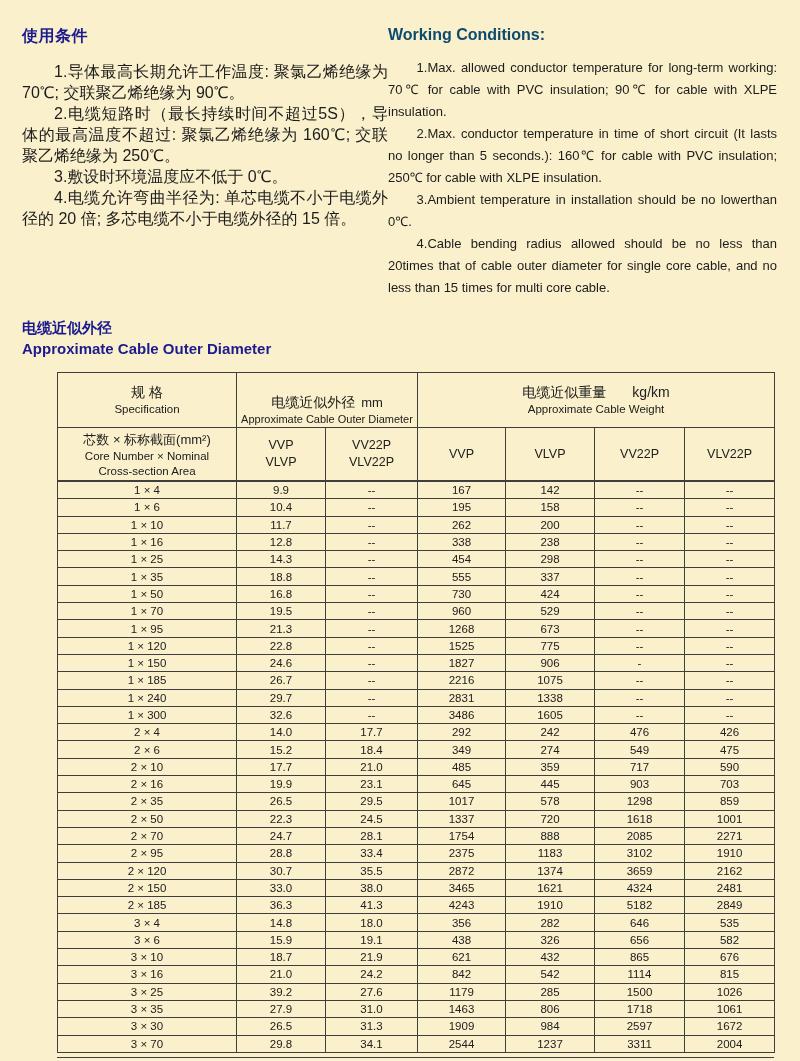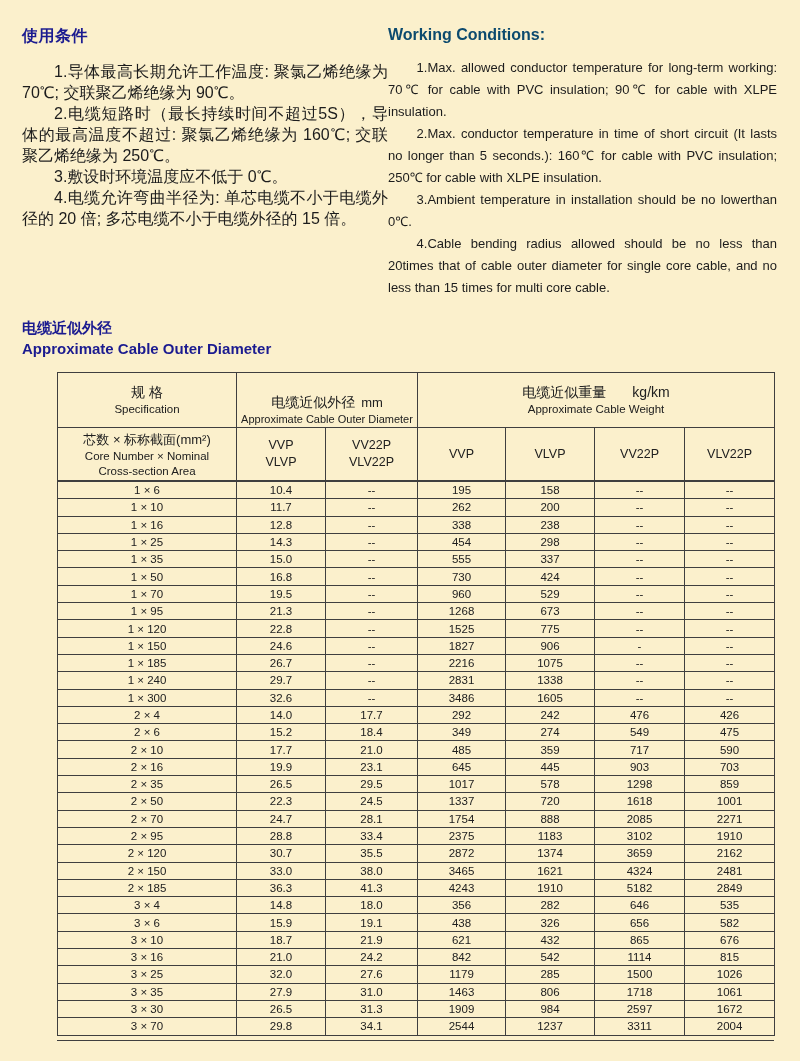--- a/index.html
+++ b/index.html
@@ -125,20 +125,29 @@
           <th>
               <span class="code">VV22P</span>
             </th>
           <th>
               <span class="code">VLV22P</span>
             </th>
         </tr>
       </thead>
       <tbody>
           <tr>
+            <td>1 × 4</td>
+            <td>9.9</td>
+            <td>--</td>
+            <td>167</td>
+            <td>142</td>
+            <td>--</td>
+            <td>--</td>
+          </tr>
+          <tr>
             <td>1 × 6</td>
             <td>10.4</td>
             <td>--</td>
             <td>195</td>
             <td>158</td>
             <td>--</td>
             <td>--</td>
           </tr>
           <tr>
             <td>1 × 10</td>
@@ -162,21 +171,21 @@
             <td>1 × 25</td>
             <td>14.3</td>
             <td>--</td>
             <td>454</td>
             <td>298</td>
             <td>--</td>
             <td>--</td>
           </tr>
           <tr>
             <td>1 × 35</td>
-            <td>15.0</td>
+            <td>18.8</td>
             <td>--</td>
             <td>555</td>
             <td>337</td>
             <td>--</td>
             <td>--</td>
           </tr>
           <tr>
             <td>1 × 50</td>
             <td>16.8</td>
             <td>--</td>
@@ -378,21 +387,21 @@
             <td>3 × 16</td>
             <td>21.0</td>
             <td>24.2</td>
             <td>842</td>
             <td>542</td>
             <td>1114</td>
             <td>815</td>
           </tr>
           <tr>
             <td>3 × 25</td>
-            <td>32.0</td>
+            <td>39.2</td>
             <td>27.6</td>
             <td>1179</td>
             <td>285</td>
             <td>1500</td>
             <td>1026</td>
           </tr>
           <tr>
             <td>3 × 35</td>
             <td>27.9</td>
             <td>31.0</td>

